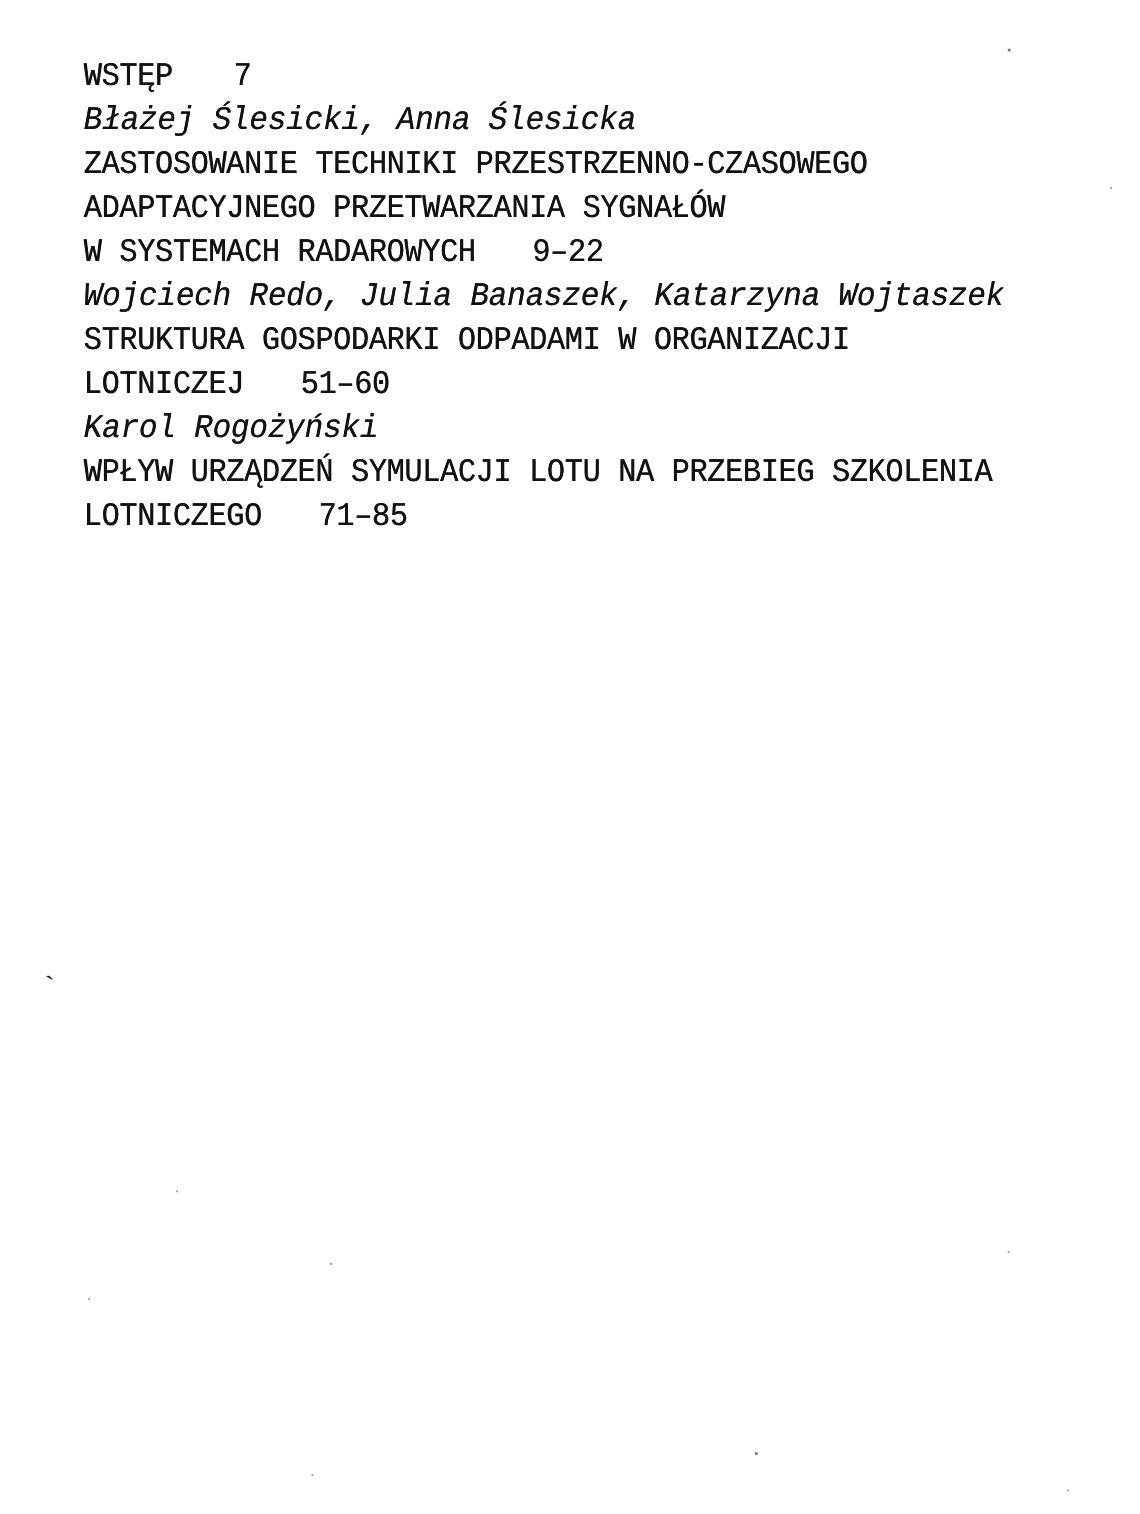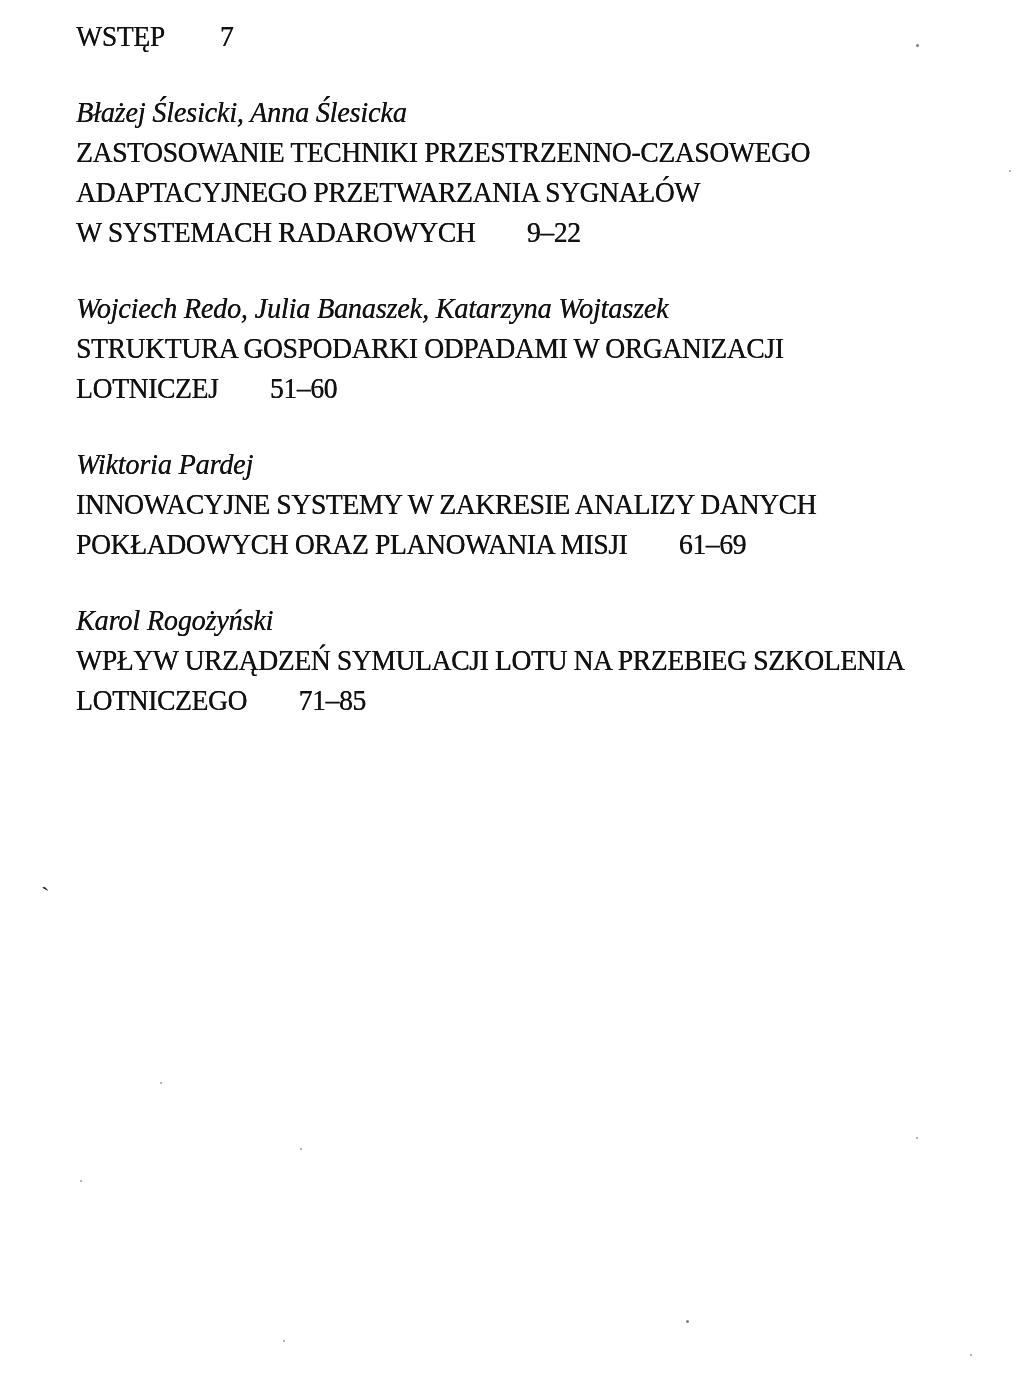--- a/index.html
+++ b/index.html
@@ -6,22 +6,23 @@
   body {
     width: 1036px; height: 1376px;
     background: #ffffff;
     font-family: "Liberation Serif", "DejaVu Serif", serif;
     color: #121212;
     position: relative;
     overflow: hidden;
   }
   .page {
     position: absolute; inset: 0;
-    padding: 16px 0 0 76px;
+    padding: 50px 0 0 76px;
     box-sizing: border-box;
+    font-family: Liberation Mono, monospace;
   }
   p { margin: 0; }
   .intro-line, .tline {
     font-size: 30px;
     line-height: 40px;
     letter-spacing: -0.4px;
     white-space: nowrap;
     transform: scaleX(0.92);
     transform-origin: 0 50%;
     text-shadow: 0.35px 0 0 currentColor;
@@ -29,21 +30,21 @@
   .authors {
     font-style: italic;
     font-size: 30px;
     line-height: 40px;
     letter-spacing: -0.2px;
     white-space: nowrap;
     transform: scaleX(0.94);
     transform-origin: 0 50%;
     text-shadow: 0.25px 0 0 currentColor;
   }
-  .entry { margin-top: 36px; }
+  .entry { }
   .pages { display: inline-block; margin-left: 56px; }
   .intro-pages { display: inline-block; margin-left: 60px; }
   .speck {
     position: absolute;
     width: 3px; height: 3px;
     background: #3a3a3a;
     border-radius: 50%;
     opacity: 0.65;
   }
   .speck.tiny { width: 2px; height: 2px; opacity: 0.5; }
@@ -70,25 +71,20 @@
   </section>
 
 
 
   <section class="entry">
     <p class="authors">Wojciech Redo, Julia Banaszek, Katarzyna Wojtaszek</p>
     <p class="tline">STRUKTURA GOSPODARKI ODPADAMI W ORGANIZACJI</p>
     <p class="tline"><span>LOTNICZEJ</span><span class="pages">51–60</span></p>
   </section>
 
-  <section class="entry">
-    <p class="authors">Wiktoria Pardej</p>
-    <p class="tline">INNOWACYJNE SYSTEMY W ZAKRESIE ANALIZY DANYCH</p>
-    <p class="tline"><span>POKŁADOWYCH ORAZ PLANOWANIA MISJI</span><span class="pages">61–69</span></p>
-  </section>
 
   <section class="entry">
     <p class="authors">Karol Rogożyński</p>
     <p class="tline">WPŁYW URZĄDZEŃ SYMULACJI LOTU NA PRZEBIEG SZKOLENIA</p>
     <p class="tline"><span>LOTNICZEGO</span><span class="pages">71–85</span></p>
   </section>
 
 
 </div>
 

